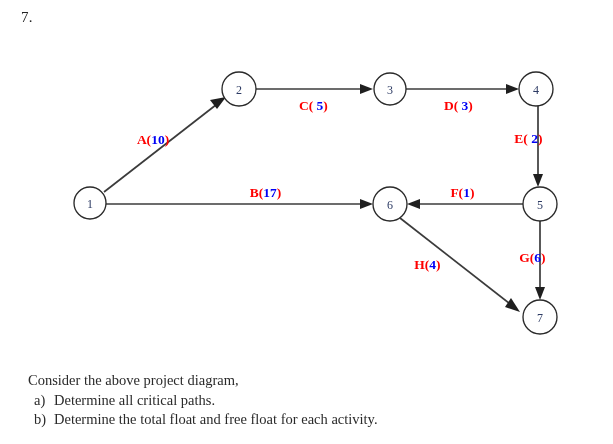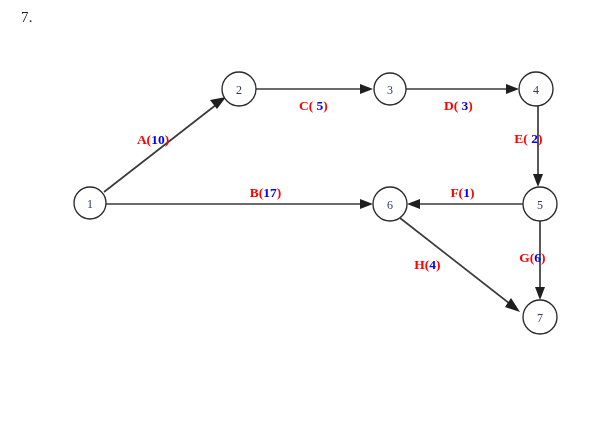--- a/index.html
+++ b/index.html
@@ -215,14 +215,27 @@
     <text class="edge-label" x="529" y="257" text-anchor="start">
       <tspan>G(</tspan><tspan class="num">6</tspan><tspan>)</tspan>
     </text>
 
     <text class="edge-label" x="424" y="264">
       <tspan>H(</tspan><tspan class="num">4</tspan><tspan>)</tspan>
     </text>
 
   </svg>
 
+  <div id="prompt-block">
+    <p id="prompt-lead">Consider the above project diagram,</p>
+    <ul id="prompt-list">
+      <li>
+        <span class="marker">a)</span>
+        <span class="body">Determine all critical paths.</span>
+      </li>
+      <li>
+        <span class="marker">b)</span>
+        <span class="body">Determine the total float and free float for each activity.</span>
+      </li>
+    </ul>
+  </div>
 
 </div>
 
 </body></html>

